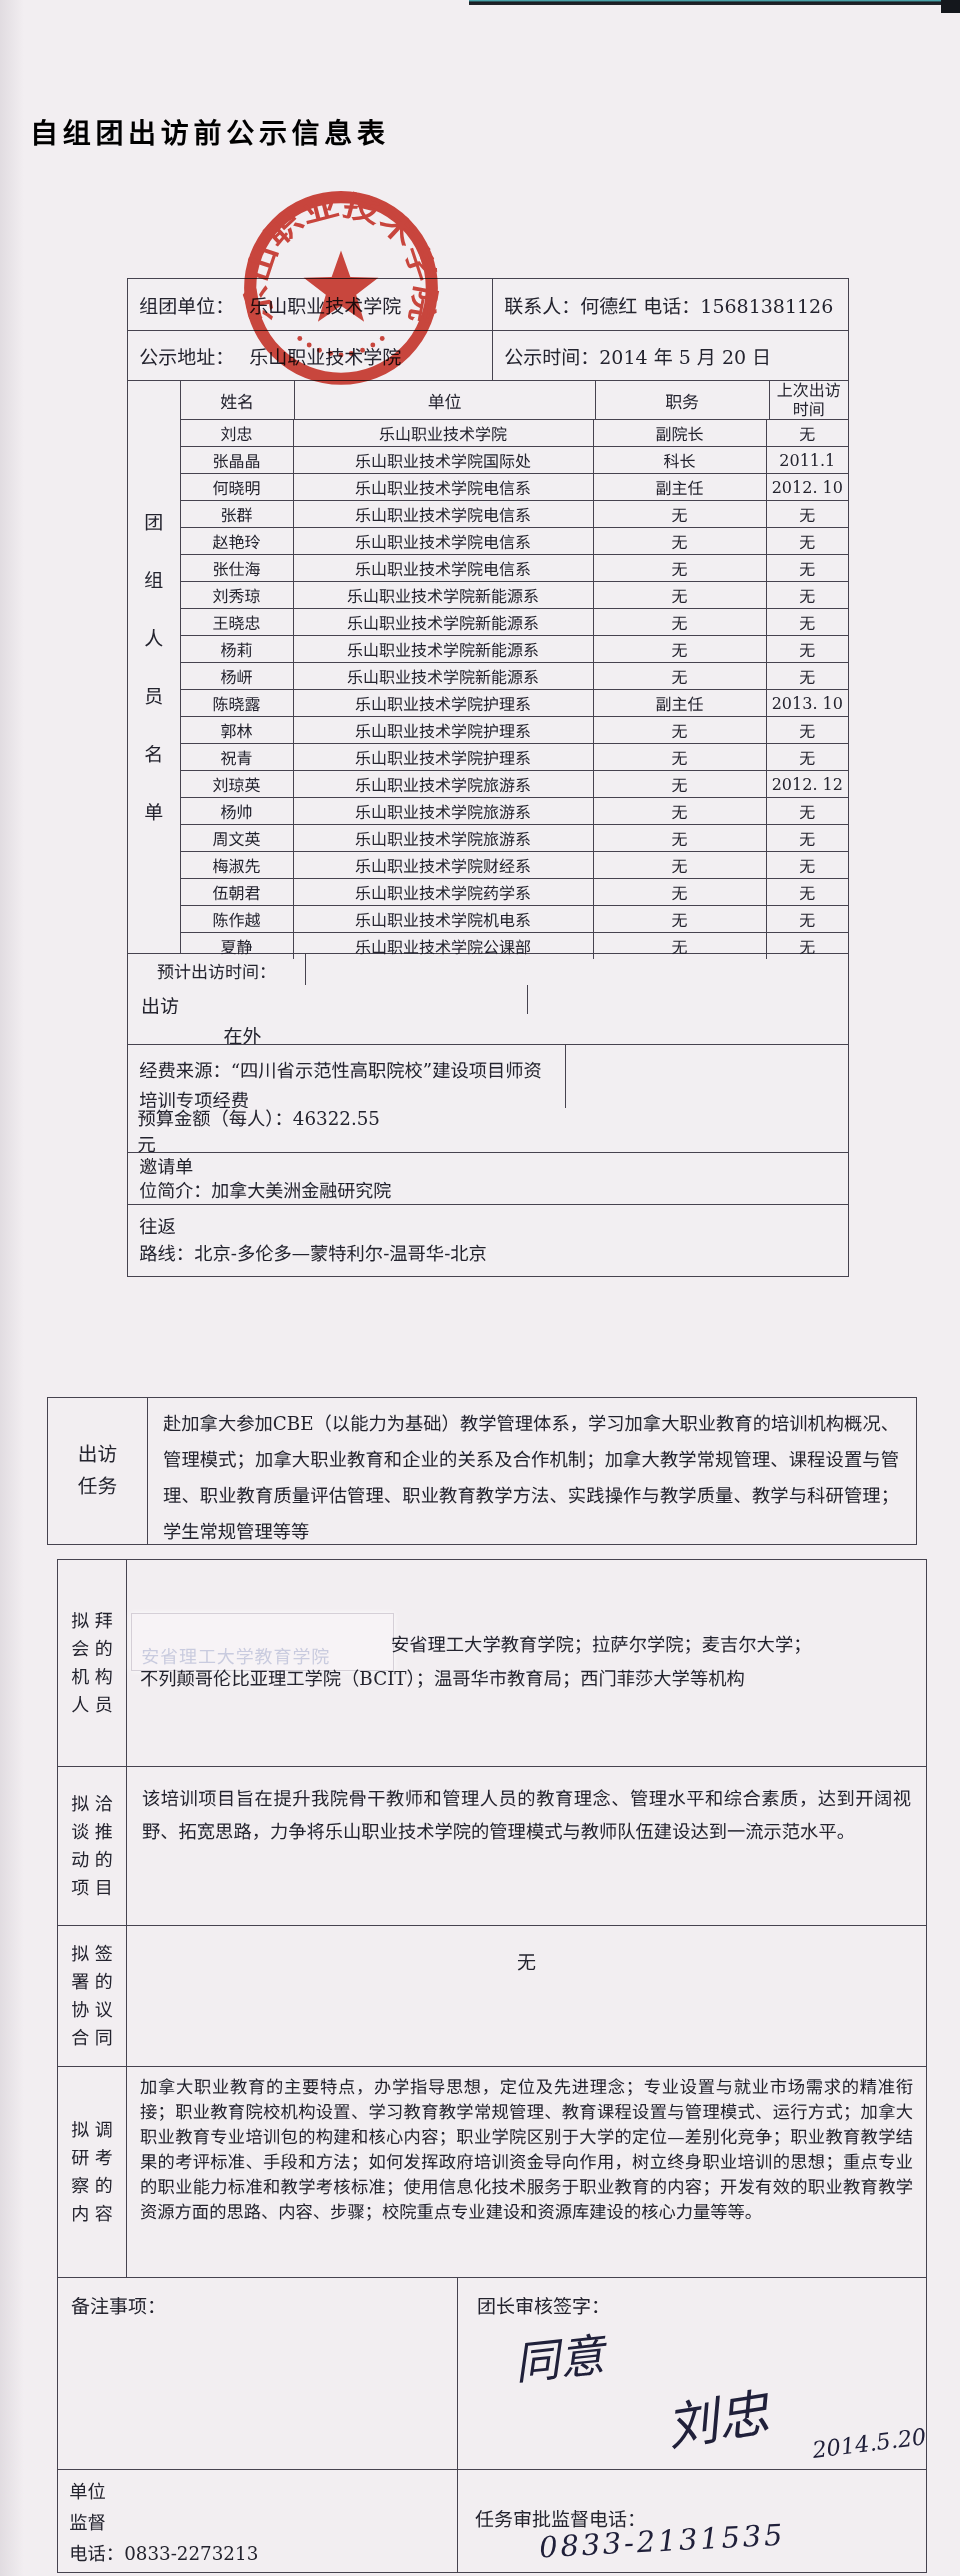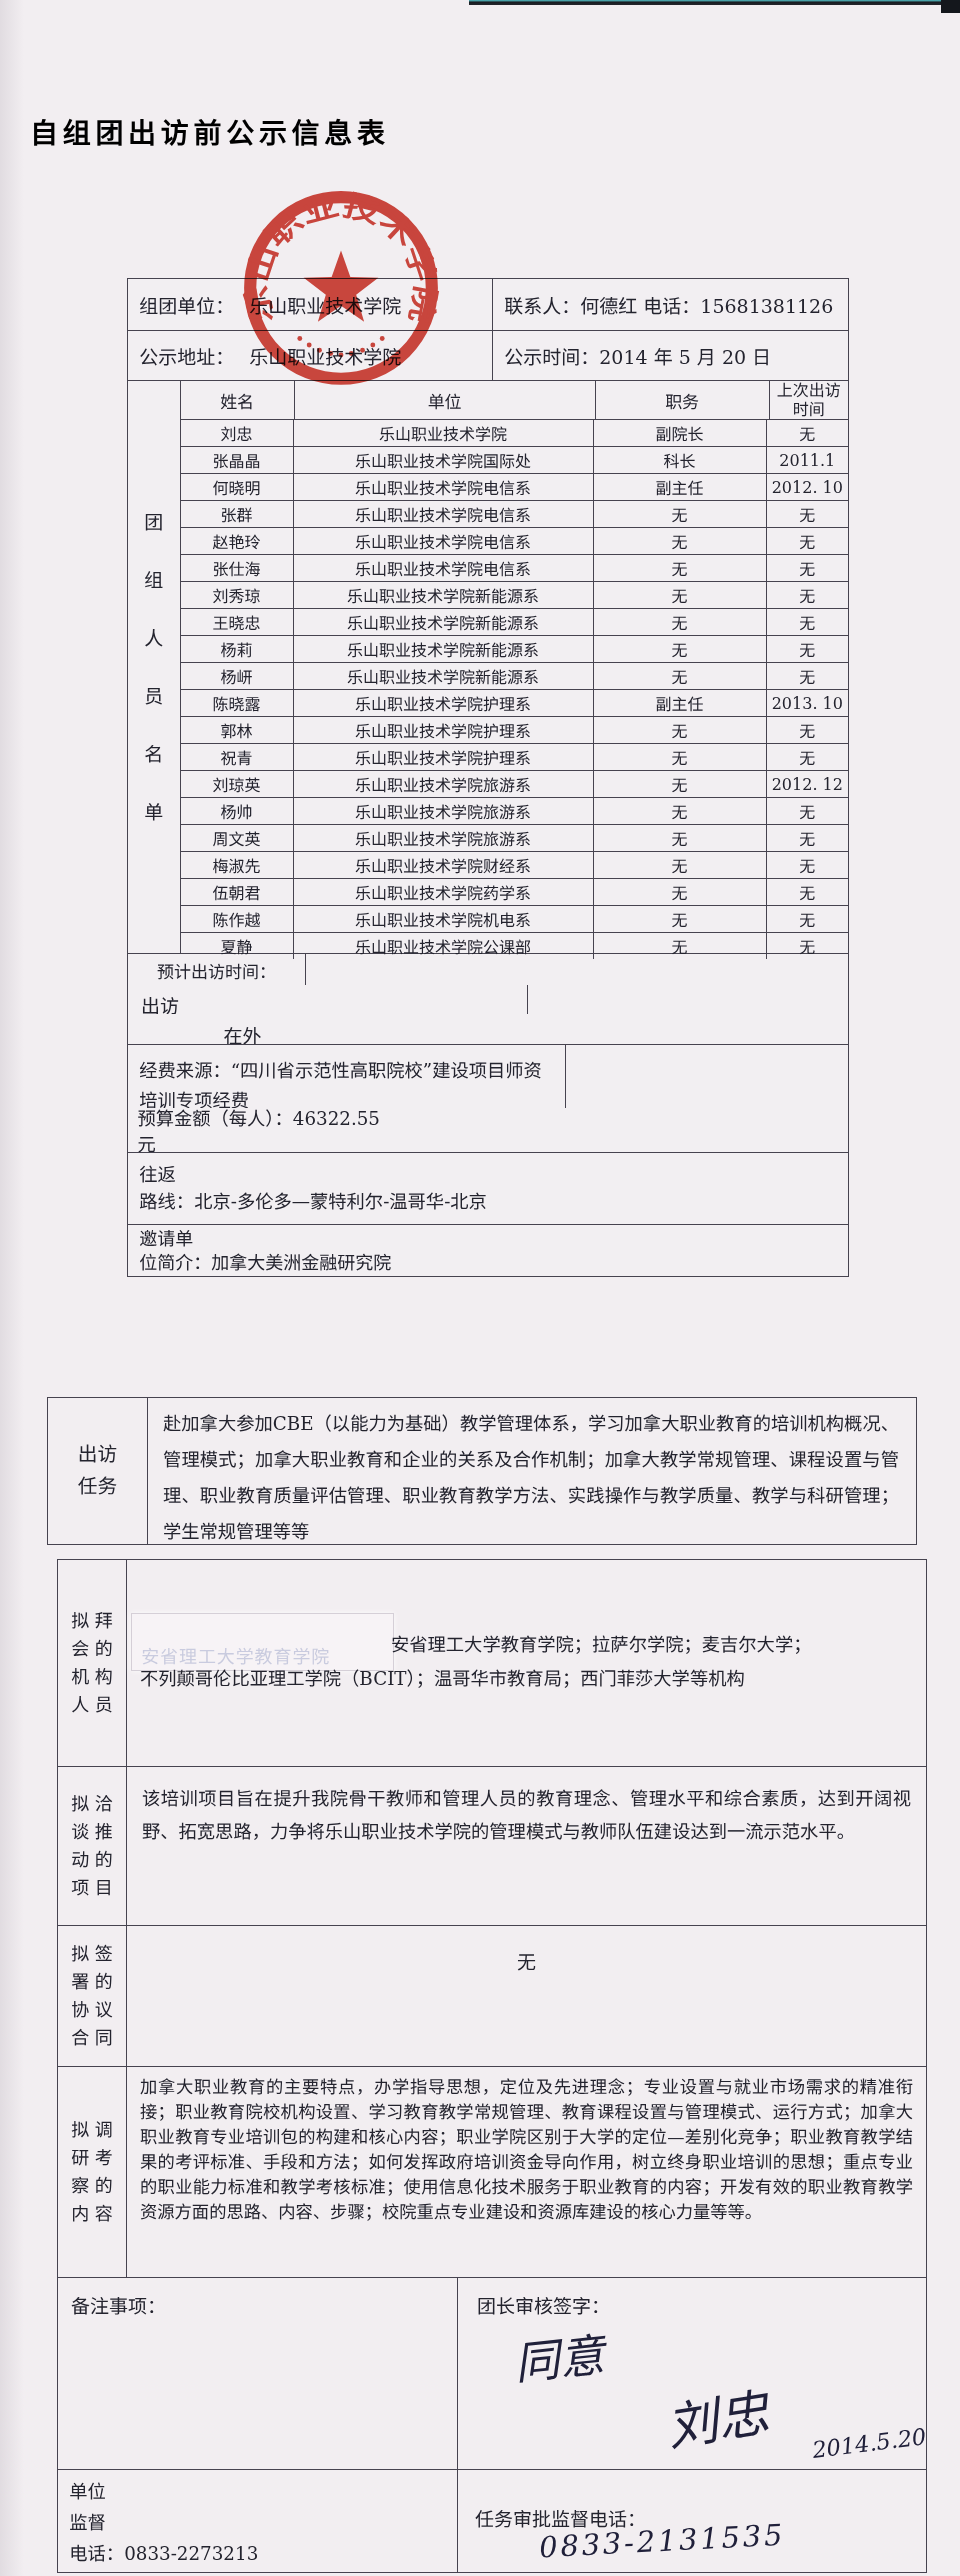--- a/index.html
+++ b/index.html
@@ -273,28 +273,28 @@
 国家：加拿大</div>
     <div class="cell visit-days preline">在外
 天数：21</div>
   </div>
 
   <div class="row r-fund bt">
     <div class="cell fund-src br">经费来源：“四川省示范性高职院校”建设项目师资培训专项经费</div>
     <div class="cell fund-budget">预算金额（每人）：46322.55 元</div>
   </div>
 
+  <div class="row r-invite bt">
+    <div class="cell invite preline">邀请单
+位简介：加拿大美洲金融研究院</div>
+  </div>
+
   <div class="row r-route bt">
     <div class="cell route preline">往返
 路线：北京-多伦多—蒙特利尔-温哥华-北京</div>
-  </div>
-
-  <div class="row r-invite bt">
-    <div class="cell invite preline">邀请单
-位简介：加拿大美洲金融研究院</div>
   </div>
 </div>
 
 <svg class="seal" viewBox="0 0 220 220">
   <circle cx="110" cy="111" r="97" fill="none" stroke="#cf362b" stroke-width="13"></circle>
   <path d="M110,71 L120,99.2 L149.9,100 L126.2,118.3 L134.7,147 L110,130 L85.3,147 L93.8,118.3 L70.1,100 L100,99.2 Z" fill="#cf362b"></path>
   <defs>
     <path id="sealTextPath" d="M 40 147 A 78 78 0 1 1 180 147" fill="none"></path>
   </defs>
   <text font-size="31" fill="#cf362b" font-family="DejaVu Sans, Liberation Sans, sans-serif" font-weight="bold">

